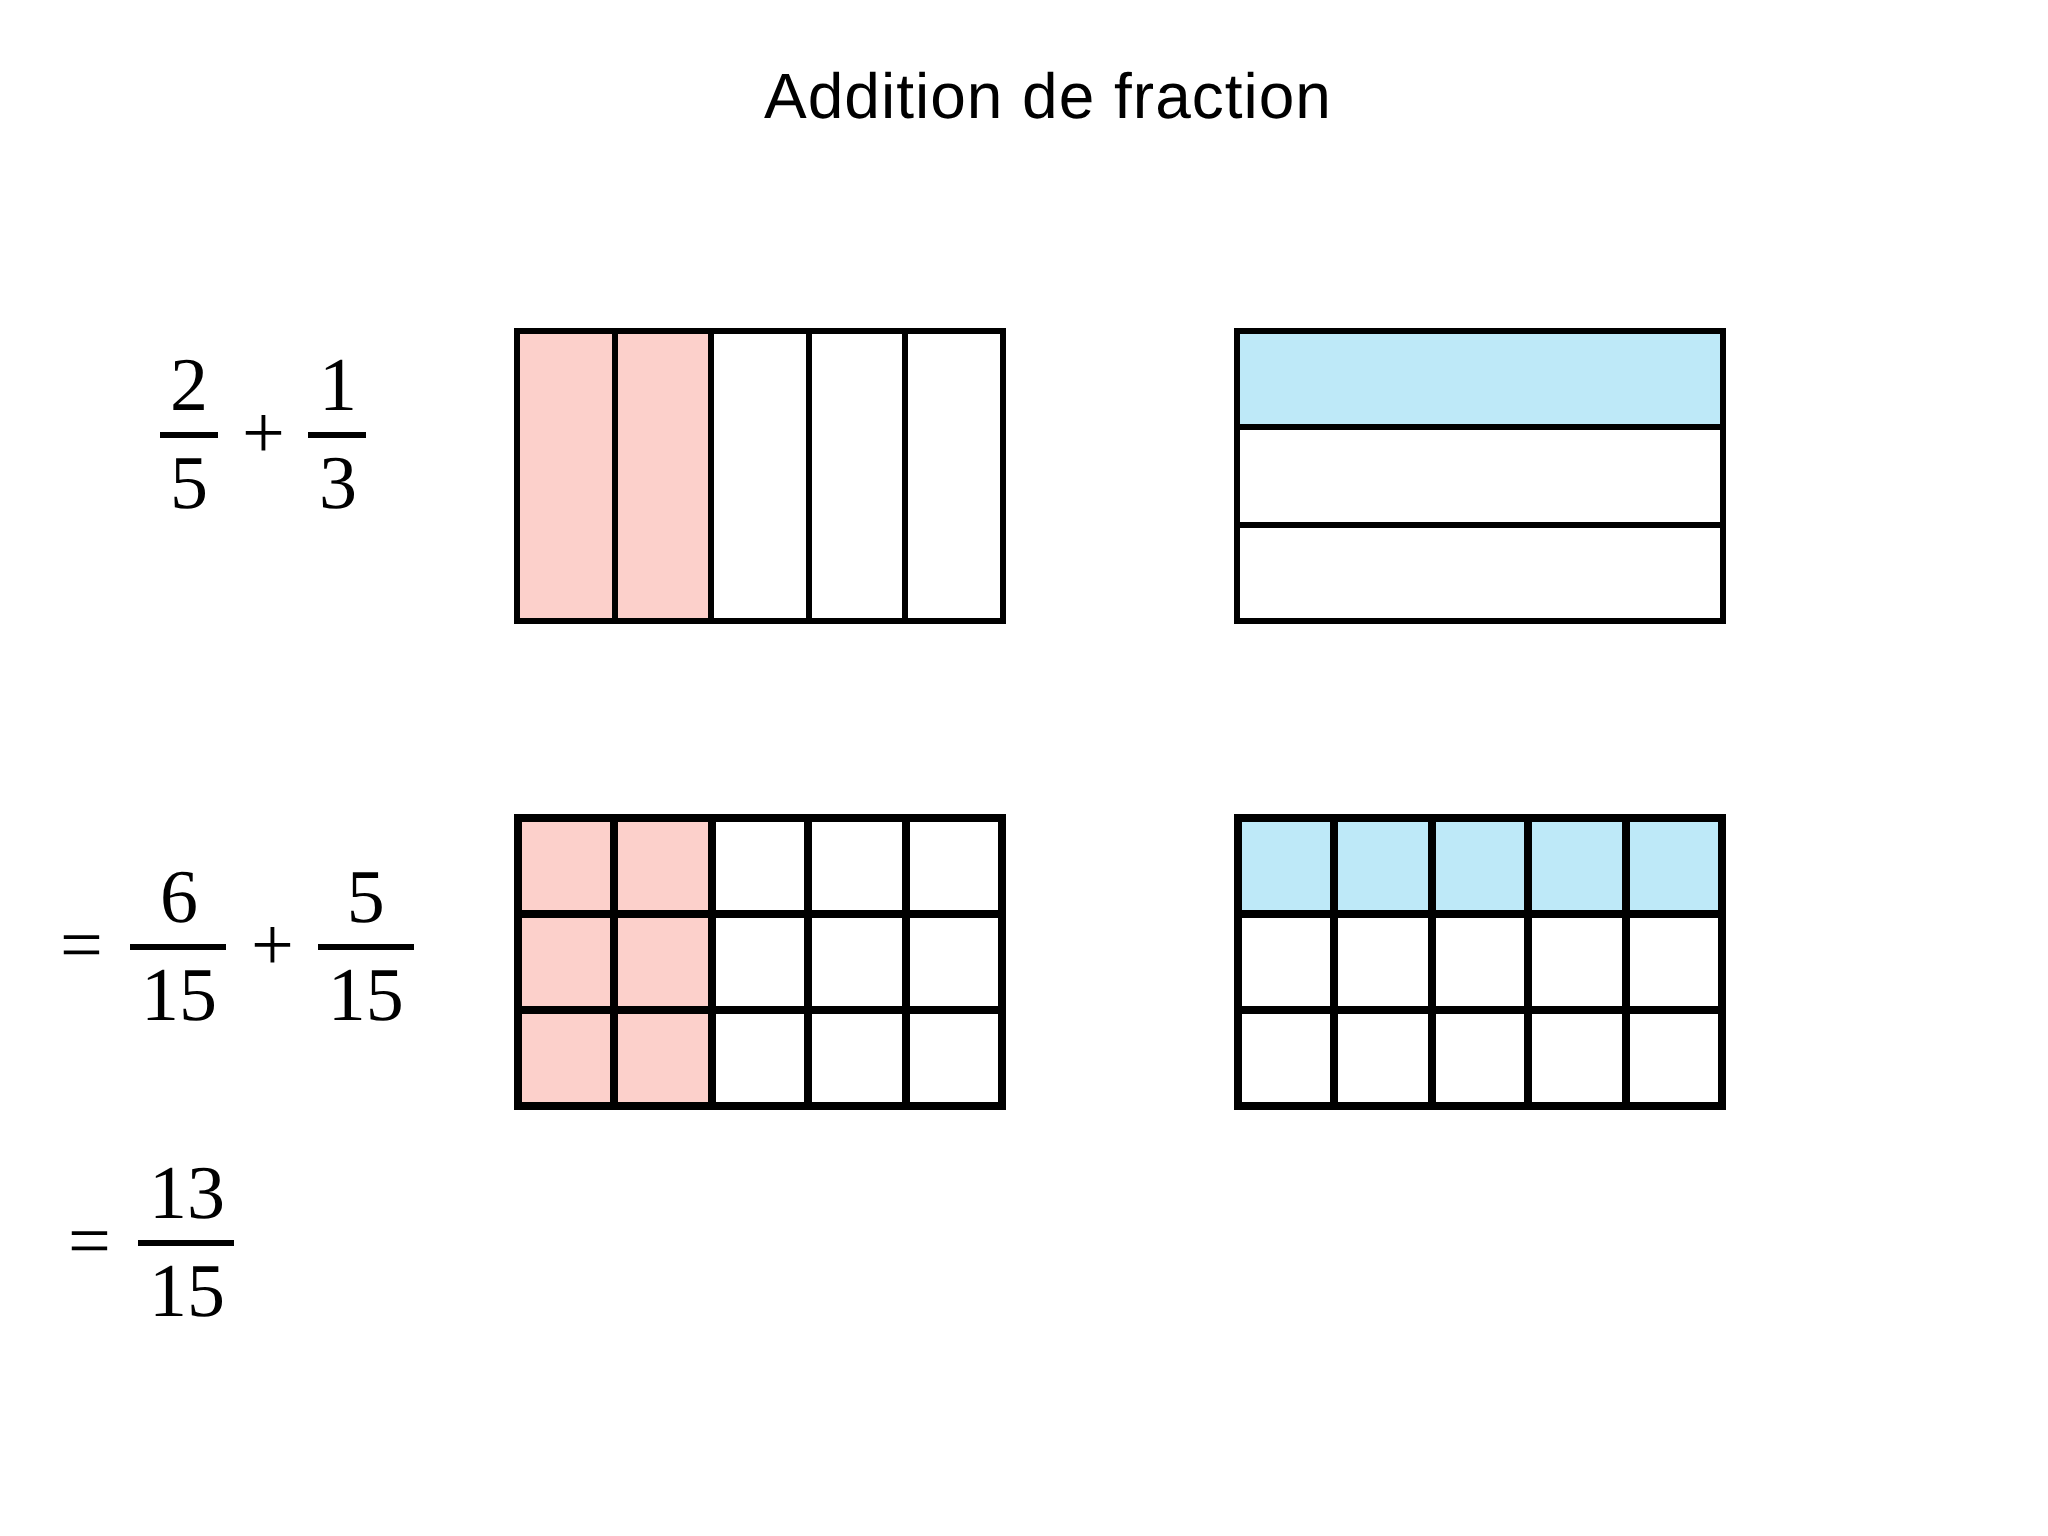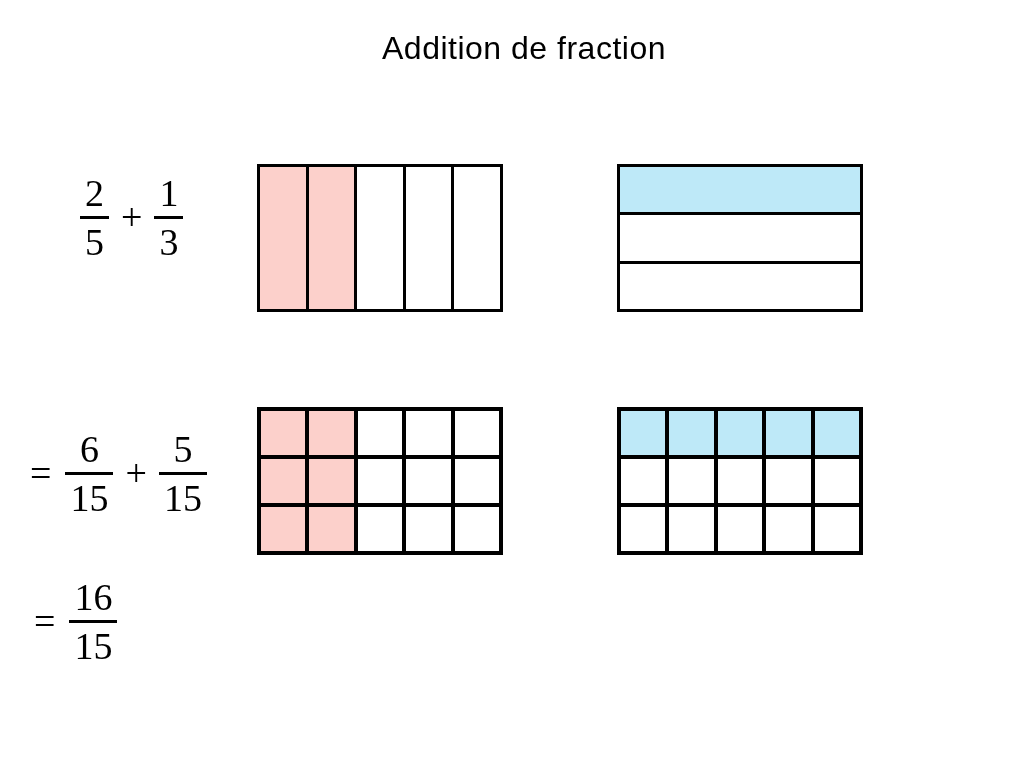--- a/index.html
+++ b/index.html
@@ -114,21 +114,21 @@
     <span class="frac">
       <span class="num">5</span>
       <span class="bar"></span>
       <span class="den">15</span>
     </span>
   </div>
 
   <div class="expr" id="expr-step3">
     <span class="eq">=</span>
     <span class="frac">
-      <span class="num">16</span>
+      <span class="num">13</span>
       <span class="bar"></span>
       <span class="den">15</span>
     </span>
   </div>
 
   <div class="diagram thin" id="diagram-fifths" style="background: rgb(0, 0, 0); grid-template-columns: repeat(5, 1fr); grid-template-rows: repeat(1, 1fr);">
       <div class="cell" style="background: rgb(252, 208, 203);"></div>
       <div class="cell" style="background: rgb(252, 208, 203);"></div>
       <div class="cell"></div>
       <div class="cell"></div>

